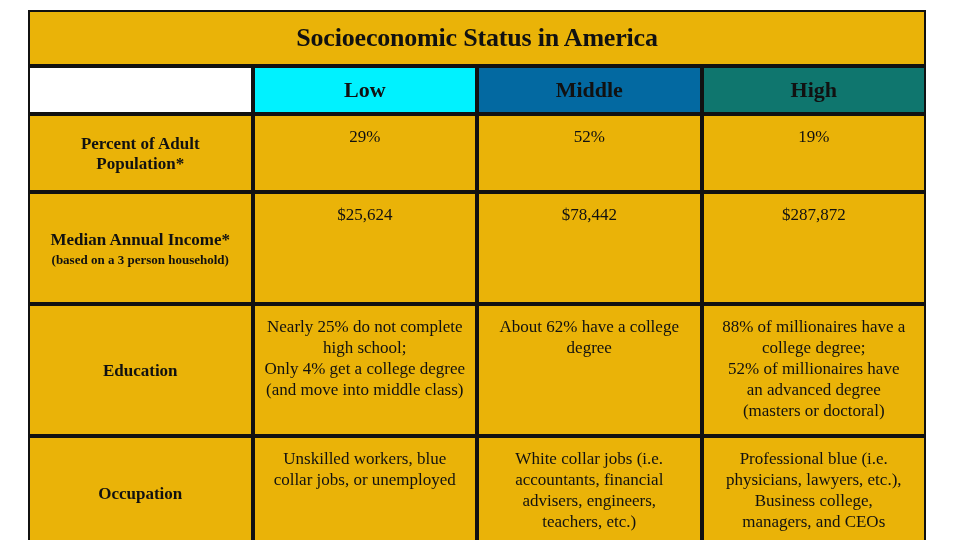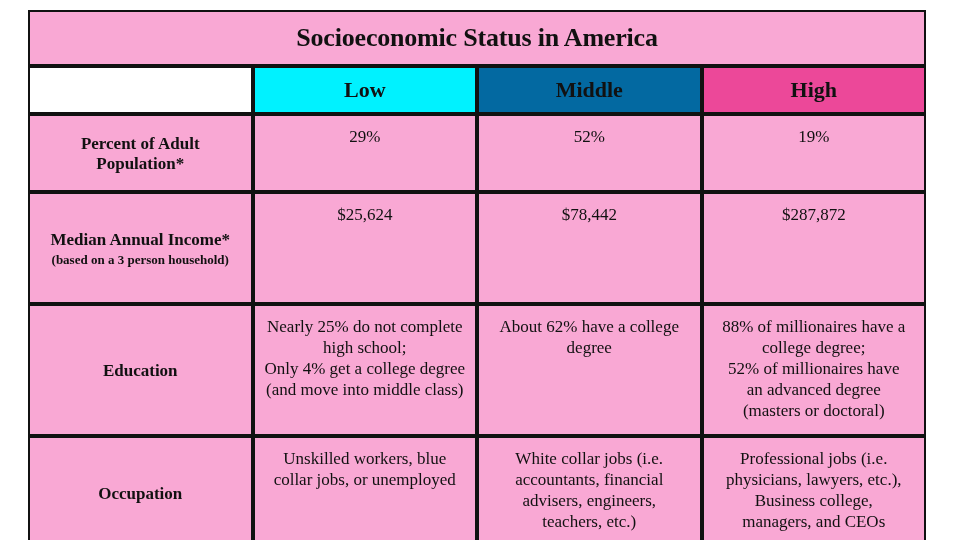--- a/index.html
+++ b/index.html
@@ -28,21 +28,21 @@
     border-spacing: 0;
     table-layout: fixed;
   }
 
   table.ses-table td {
     border: 2px solid #111111;
     vertical-align: top;
     padding: 6px 8px 8px 8px;
     text-align: center;
     color: #111111;
-    background: #f9a8d4;
+    background: #eab308;
   }
 
   
   .title-cell {
     height: 48px;
     vertical-align: middle !important;
     font-size: 26px;
     font-weight: bold;
     letter-spacing: -0.2px;
     padding: 2px 6px !important;
@@ -102,21 +102,21 @@
 
     <tbody>
         <tr>
       <td class="title-cell" colspan="4">Socioeconomic Status in America</td>
     </tr>
 
     <tr class="hdr-row">
       <td class="hdr-blank" style="background: rgb(255, 255, 255); width: 206px;"></td>
       <td class="hdr-low" style="background: rgb(0, 242, 255); width: 241px;">Low</td>
       <td class="hdr-middle" style="background: #0369a1; width: 224px;">Middle</td>
-      <td class="hdr-high" style="background: #ec4899; width: 227px;">High</td>
+      <td class="hdr-high" style="background: #0f766e; width: 227px;">High</td>
     </tr>
 
     <tr class="r-percent">
       <td class="row-label">
         <span>Percent of Adult Population*</span>
       </td>
       <td class="body-cell">
         <span class="ln">29%</span>
       </td>
       <td class="body-cell">
@@ -174,21 +174,21 @@
         <span class="ln">Unskilled workers, blue</span>
         <span class="ln">collar jobs, or unemployed</span>
       </td>
       <td class="body-cell">
         <span class="ln">White collar jobs (i.e.</span>
         <span class="ln">accountants, financial</span>
         <span class="ln">advisers, engineers,</span>
         <span class="ln">teachers, etc.)</span>
       </td>
       <td class="body-cell">
-        <span class="ln">Professional jobs (i.e.</span>
+        <span class="ln">Professional blue (i.e.</span>
         <span class="ln">physicians, lawyers, etc.),</span>
         <span class="ln">Business college,</span>
         <span class="ln">managers, and CEOs</span>
       </td>
     </tr>
 
   </tbody>
     </table>
 
 </div>

